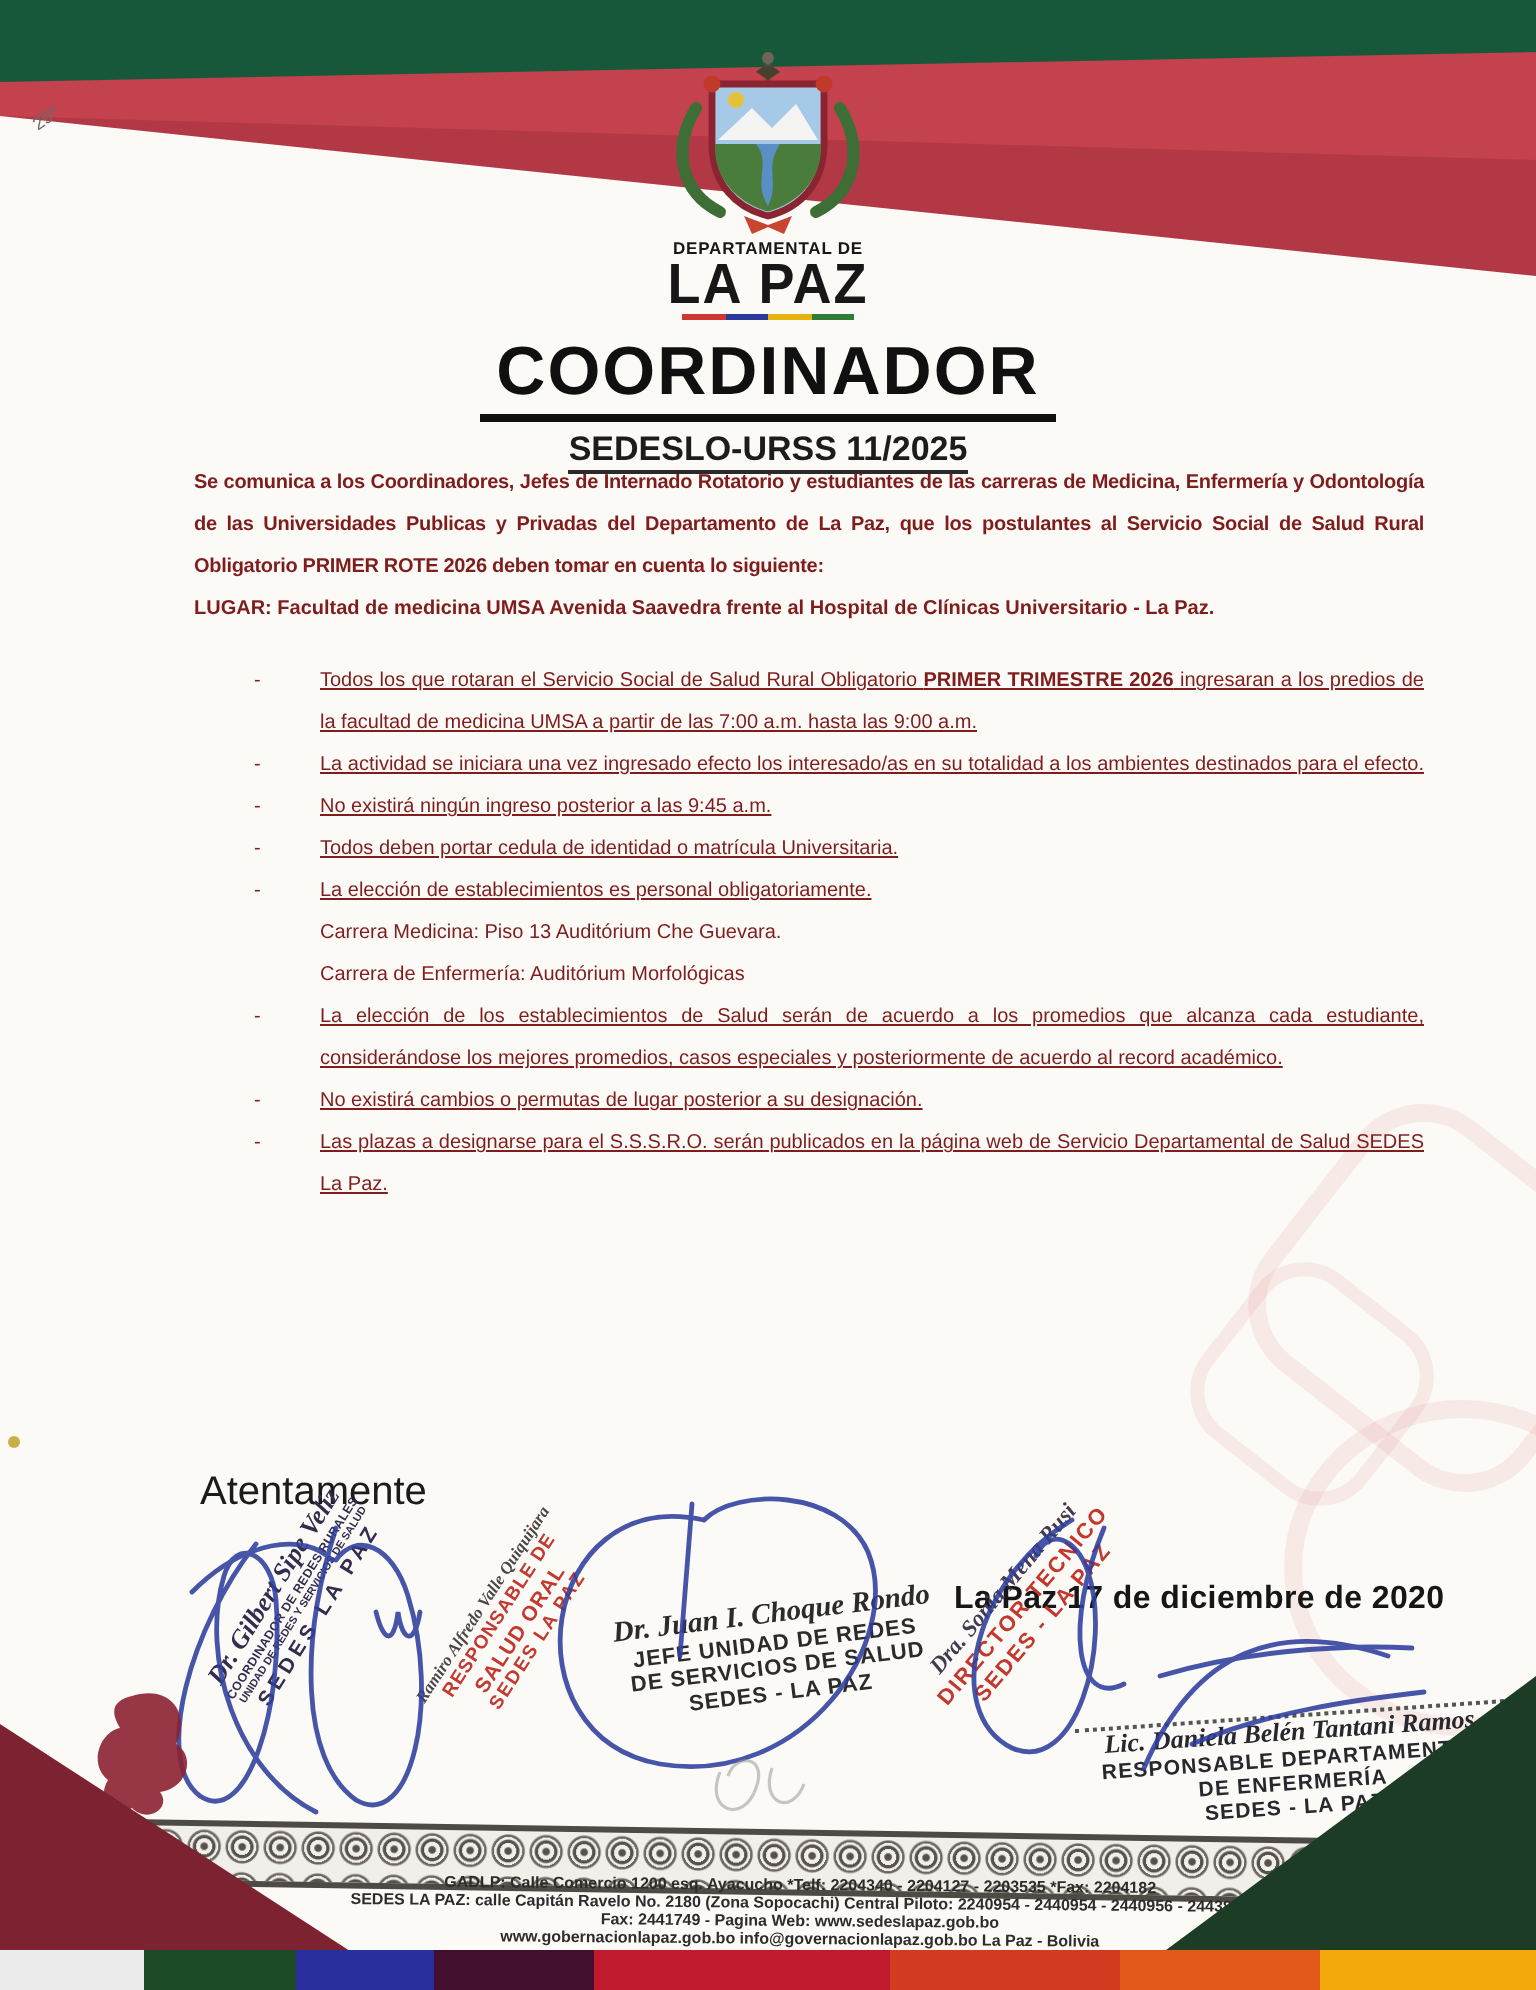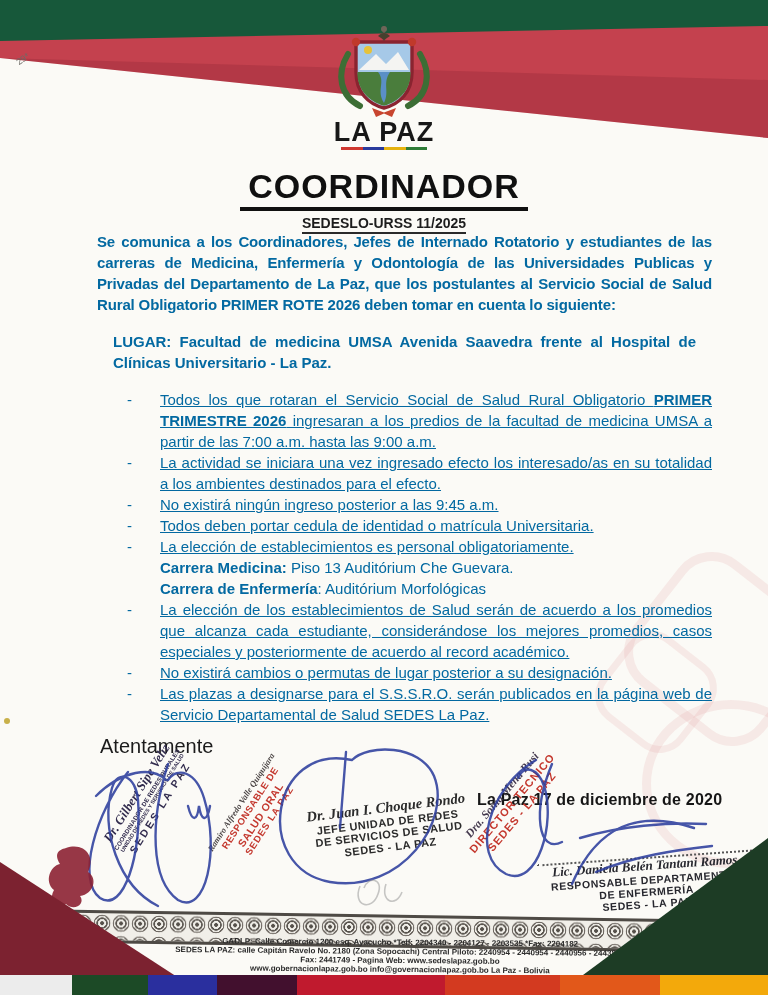--- a/index.html
+++ b/index.html
@@ -24,33 +24,33 @@
   .org{left:0;top:119px;width:768px;text-align:center;z-index:2;color:#171717;}
   .org .l1,.org .l2{font-size:8.5px;font-weight:700;letter-spacing:.4px;line-height:10px;}
   .org .name{font-size:27px;font-weight:900;letter-spacing:1px;line-height:27px;transform:scaleY(1.05);}
   .tricolor{width:86px;height:3px;margin:1px auto 0;display:flex;}
   .tricolor i{flex:1;}
   .tc-r{background:#cf3830;}.tc-b{background:#2a3a9c;}.tc-y{background:#e5b20e;}.tc-g{background:#2f7c37;}
   
   .titlewrap{left:0;top:167px;width:768px;text-align:center;z-index:3;}
   .title-main{display:inline-block;font-size:34px;font-weight:800;letter-spacing:1px;color:#101010;
     border-bottom:4px solid #101010;padding:0 8px 1px;}
-  .ref{margin-top:4px;font-size:14px;font-weight:700;color:#1c1c1c;}
+  .ref{margin-top:4px;font-size:17px;font-weight:700;color:#1c1c1c;}
   .ref span{border-bottom:2px solid #2a2a2a;padding-bottom:1px;}
   
-  .content{left:97px;top:231px;width:615px;font-size:15px;line-height:21px;color:#0369a1;z-index:3;}
+  .content{left:97px;top:231px;width:615px;font-size:10px;line-height:21px;color:#7f1d1d;z-index:3;}
   .intro{font-weight:700;text-align:justify;letter-spacing:-.15px;}
   .lugar{font-weight:700;text-align:justify;margin-top:15px;}
   ul.bullets{list-style:none;margin:15px 0 0;padding:0 0 0 30px;}
   ul.bullets li{display:flex;}
   .dash{width:33px;flex:none;}
   .btxt{flex:1;text-align:justify;text-decoration:underline;}
   .bld{font-weight:700;}
   .careers div{padding-left:33px;}
-  .clabel{font-weight:700;}
+  .clabel{font-weight:400;}
   .closing{left:100px;top:735px;font-size:20px;color:#1b1b1b;z-index:3;}
   .date{left:477px;top:791px;font-size:16px;font-weight:700;color:#161616;z-index:4;letter-spacing:.2px;}
   
   .stamp{position:absolute;text-align:center;z-index:4;line-height:1.15;}
   .stamp .nm{font-family:"Liberation Serif",serif;font-style:italic;font-weight:700;white-space:nowrap;}
   .stamp .rl{font-weight:700;}
   #stamp1{left:58px;top:780px;width:180px;transform:rotate(-58deg);color:#322c4e;}
   #stamp1 .nm{font-size:13px;}
   #stamp1 .r1{font-size:6.2px;letter-spacing:.2px;}
   #stamp1 .r2{font-size:5.4px;}
@@ -128,37 +128,38 @@
     <path d="M31.5 48 H84.5 V50 C84.5 66 73 77.5 58 81.8 C43 77.5 31.5 66 31.5 50 Z" fill="#4a7d3c"></path>
     <path d="M52 48 C60 58 50 66 58 79 C64 67 56 60 64 48 Z" fill="#5a8fc6"></path>
     <circle cx="42" cy="26" r="4" fill="#e6c23a"></circle>
     <circle cx="30" cy="18" r="4.2" fill="#c0392b"></circle>
     <circle cx="86" cy="18" r="4.2" fill="#c0392b"></circle>
     <path d="M46 84 L58 88.5 L70 84 L66 93 L58 89.5 L50 93 Z" fill="#c8452f"></path>
   </svg>
 </div>
 
 <div class="abs org">
+  <div class="l2">DEPARTAMENTAL DE</div>
   <div class="name">LA PAZ</div>
   <div class="tricolor">
     <i class="tc-r"></i>
       <i class="tc-b"></i>
       <i class="tc-y"></i>
       <i class="tc-g"></i>
   </div>
 </div>
 
 <div class="abs titlewrap">
   <div><span class="title-main">COORDINADOR</span></div>
   <div class="ref"><span>SEDESLO-URSS 11/2025</span></div>
 </div>
 
 <div class="abs content">
   <p class="intro" style="margin:0">Se comunica a los  Coordinadores, Jefes de Internado Rotatorio y estudiantes  de las carreras de Medicina, Enfermería y Odontología de las Universidades Publicas y Privadas del Departamento de La Paz,  que los postulantes al Servicio Social de Salud Rural Obligatorio PRIMER ROTE 2026  deben tomar en cuenta lo siguiente:</p>
-  <p class="lugar" style="margin:16px">LUGAR: Facultad de medicina UMSA Avenida Saavedra frente al Hospital de Clínicas Universitario - La Paz.</p>
+  <p class="lugar" style="margin:0">LUGAR: Facultad de medicina UMSA Avenida Saavedra frente al Hospital de Clínicas Universitario - La Paz.</p>
   <ul class="bullets">
     <li>
         <span class="dash">-</span>
         <span class="btxt"><span>Todos los que rotaran el Servicio Social de Salud Rural Obligatorio </span><span class="bld">PRIMER TRIMESTRE 2026</span><span> ingresaran a los predios de la facultad de medicina UMSA a partir de las 7:00 a.m. hasta las 9:00 a.m.</span></span>
       </li>
     <li>
         <span class="dash">-</span>
         <span class="btxt">La actividad se iniciara una vez ingresado efecto los interesado/as en su totalidad a los ambientes destinados para el efecto.</span>
       </li>
     <li>

